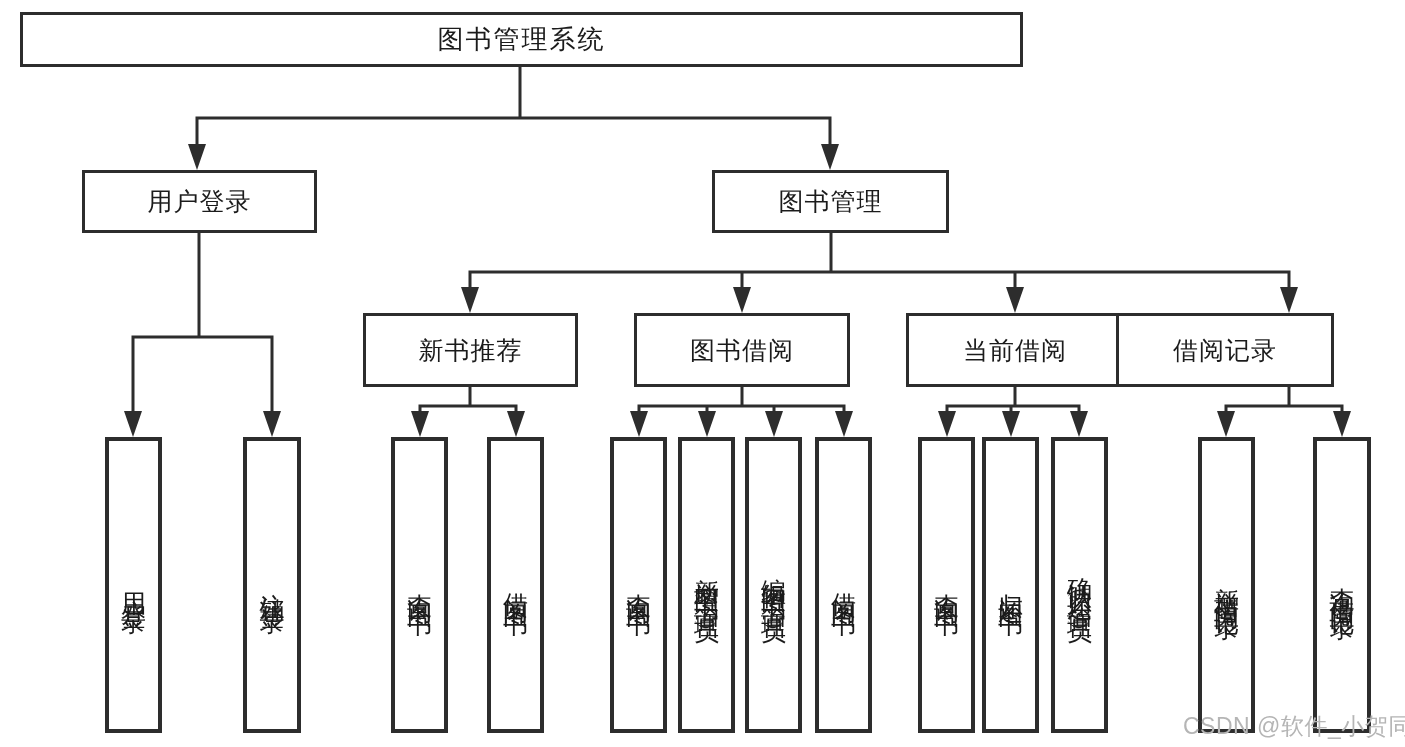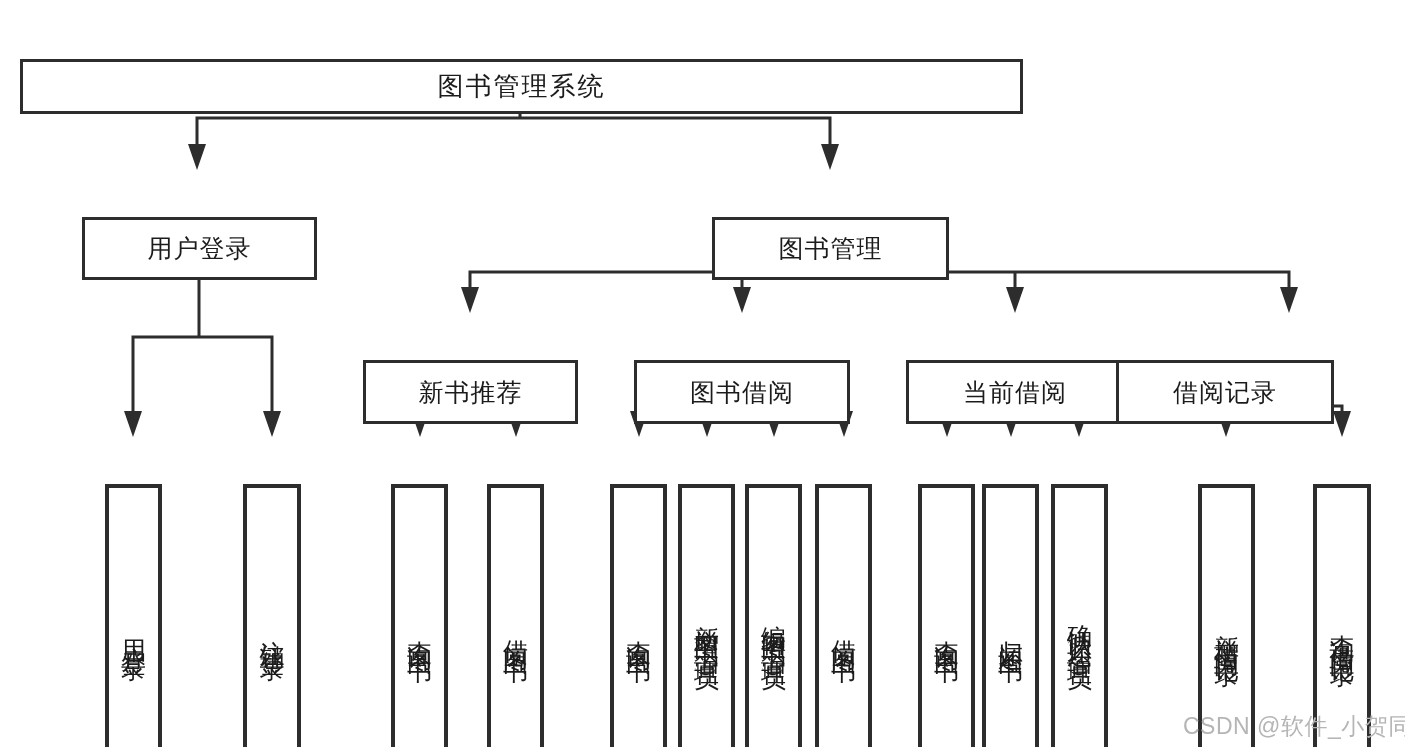--- a/index.html
+++ b/index.html
@@ -25,25 +25,24 @@
   }
   .cline{stroke:var(--line);stroke-width:3;fill:none;stroke-linecap:square;}
   .arrowhead{fill:var(--line);stroke:none;}
   .node{
     position:absolute;
     background:#fff;
     border:3px solid var(--line);
     color:var(--text);
     display:flex;align-items:center;justify-content:center;
     text-align:center;
-    margin-top:47px;
   }
   .node-root{left:20px;top:12px;width:1003px;height:55px;font-size:26px;letter-spacing:2px;}
   .node-l2{top:170px;height:63px;font-size:25px;letter-spacing:1px;}
-  .node-l3{top:313px;height:64px;font-size:25px;letter-spacing:1px;}
+  .node-l3{top:313px;height:74px;font-size:25px;letter-spacing:1px;}
   .node-leaf{top:437px;height:296px;width:57px;border-width:4px;}
   .v-text{
     writing-mode:vertical-rl;
     text-orientation:mixed;
     font-size:25px;
     letter-spacing:6px;
     line-height:1;
     white-space:nowrap;
   }
   .watermark{

